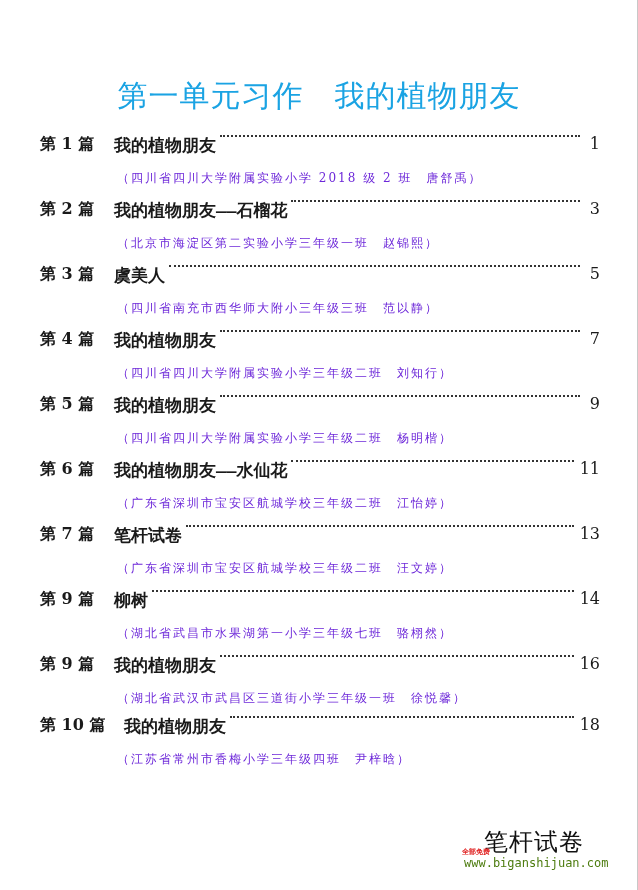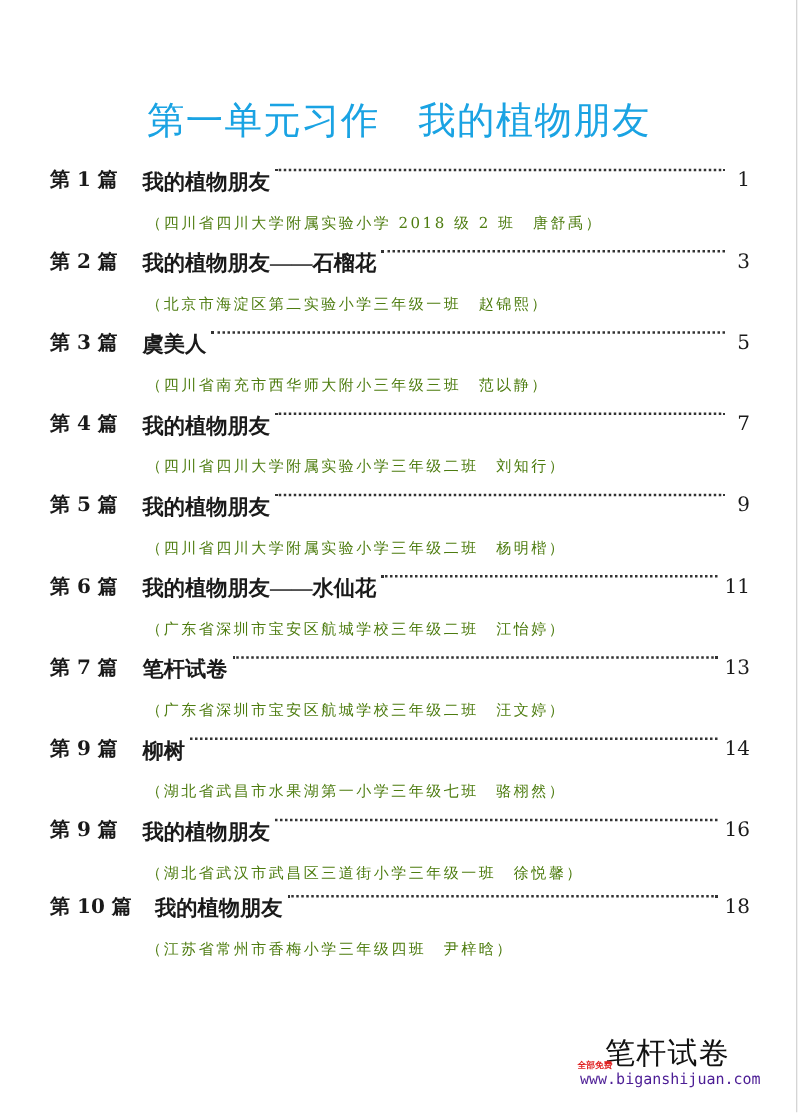--- a/index.html
+++ b/index.html
@@ -10,28 +10,28 @@
     .right-rule { position: absolute; left: 637px; top: 0; width: 1px; height: 890px; background: #c8c8c8; }
     .page-title {
       position: absolute; left: 0; top: 76px; width: 638px; text-align: center;
       font-family: Liberation Sans, sans-serif;
       font-size: 30px; color: #1aa3e3; letter-spacing: 1px; white-space: pre;
     }
     .toc { position: absolute; left: 0; top: 0; width: 638px; }
     .entry { position: absolute; left: 0; width: 638px; }
     .entry-line { position: absolute; left: 40px; width: 560px; height: 24px; display: flex; align-items: flex-start; }
     .num { font-weight: bold; font-size: 16px; width: 74px; white-space: nowrap; font-family: "DejaVu Serif", serif; }
-    .title { font-weight: bold; font-size: 17px; white-space: nowrap; font-family: Liberation Serif, serif; }
+    .title { font-weight: bold; font-size: 17px; white-space: nowrap; font-family: Liberation Mono, monospace; }
     .leader { flex: 1; border-bottom: 2px dotted #333; margin: 0 6px 6px 4px; height: 1px; }
     .page { font-size: 16px; white-space: nowrap; min-width: 14px; text-align: right; }
-    .author { position: absolute; left: 117px; font-size: 12px; letter-spacing: 2px; color: #4d7c0f; white-space: nowrap; }
+    .author { position: absolute; left: 117px; font-size: 12px; letter-spacing: 2px; color: #6d28d9; white-space: nowrap; }
     .watermark { position: absolute; left: 462px; top: 826px; width: 160px; height: 50px; }
     .wm-brand { position: absolute; left: 22px; top: 0; font-family: "DejaVu Sans", sans-serif; font-weight: normal; font-size: 24px; color: #111; letter-spacing: 1px; }
     .wm-badge { position: absolute; left: 0; top: 21px; font-size: 7px; color: #e02020; font-family: "DejaVu Sans", sans-serif; font-weight: bold; }
-    .wm-url { position: absolute; left: 2px; top: 30px; font-family: "DejaVu Sans Mono", monospace; font-size: 12px; color: #4c1d95; }
+    .wm-url { position: absolute; left: 2px; top: 30px; font-family: "DejaVu Sans Mono", monospace; font-size: 12px; color: #4d7c0f; }
   </style>
 </head>
 <body>
 
 <div class="right-rule"></div>
 
 <div class="page-title">第一单元习作　我的植物朋友</div>
 
 <div class="toc">
   <div class="entry" style="top:134px">

